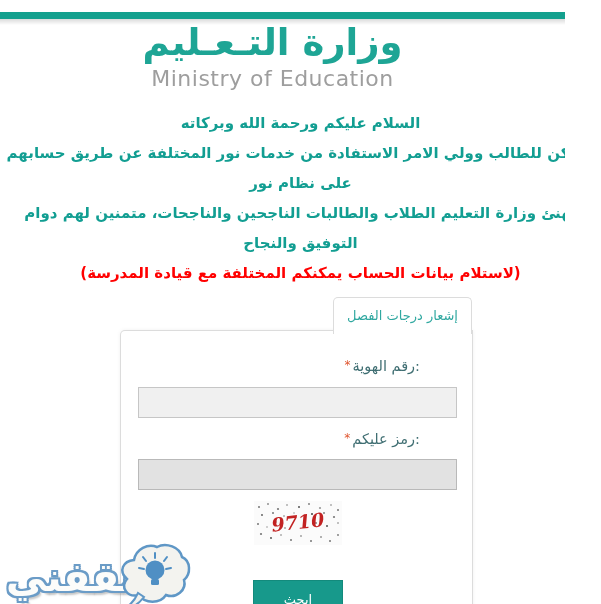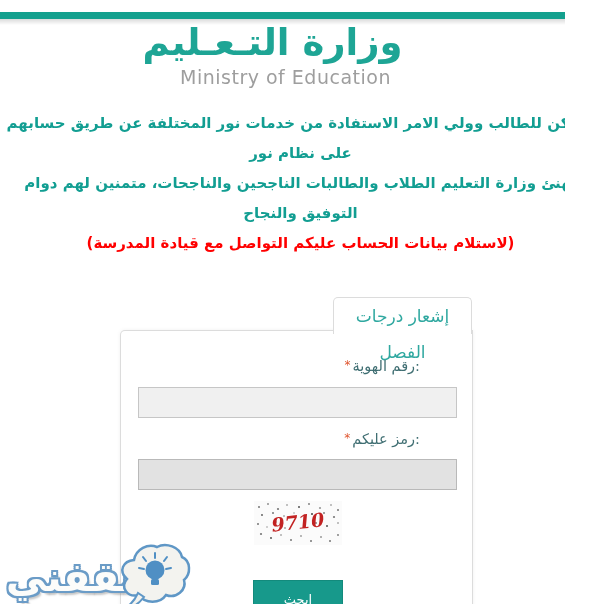--- a/index.html
+++ b/index.html
@@ -4,27 +4,27 @@
 <style>
   html,body{margin:0;padding:0;background:#fff;}
   .page{position:relative;width:565px;height:604px;background:#ffffff;overflow:hidden;
         font-family:"DejaVu Sans",sans-serif;margin-top:12px;}
   .topbar{position:absolute;top:0;left:0;width:601px;height:7px;background:#14a08e;}
   .topbar-shadow{position:absolute;top:7px;left:0;width:601px;height:6px;
         background:linear-gradient(to bottom,rgba(0,0,0,.14),rgba(0,0,0,0));}
   .logo-ar{position:absolute;top:9px;left:0;width:545px;text-align:center;
         font-size:37px;font-weight:bold;color:#1ea595;direction:rtl;}
   .logo-en{position:absolute;top:54px;left:0;width:545px;text-align:center;
-        font-size:19px;color:#9e9e9e;letter-spacing:.5px;padding-left:13px;}
+        font-size:22px;color:#9e9e9e;letter-spacing:.5px;}
   .messages{position:absolute;top:96px;left:0;width:601px;text-align:center;direction:rtl;
         color:#129e92;font-weight:bold;font-size:15px;line-height:30px;}
   .msg-red{color:#ff0000;}
   .tab{position:absolute;left:333px;top:285px;width:139px;height:37px;background:#fff;
         border:1px solid #dcdcdc;border-bottom:none;border-radius:5px 5px 0 0;z-index:3;
-        color:#2fa8a0;font-size:17px;text-align:center;line-height:36px;box-sizing:border-box;
+        color:#2fa8a0;font-size:13px;text-align:center;line-height:36px;box-sizing:border-box;
         cursor:pointer;}
   .panel{position:absolute;left:120px;top:318px;width:353px;height:286px;background:#fff;
         border:1px solid #dcdcdc;border-bottom:none;border-radius:5px 0 0 0;
         box-sizing:border-box;z-index:2;box-shadow:0 0 4px rgba(0,0,0,.06);}
   .field-label{position:absolute;right:145px;direction:ltr;font-size:14.5px;font-weight:normal;
         color:#3f6e72;z-index:4;}
   .label-id{top:346px;} .label-captcha{top:419px;}
   .star{color:#e0552f;font-size:12px;vertical-align:top;margin-right:2px;}
   .tfield{position:absolute;left:138px;width:319px;height:31px;box-sizing:border-box;
         border:1px solid #c6c6c6;z-index:4;font-size:14px;padding:0 6px;direction:rtl;}
@@ -48,23 +48,24 @@
 
 <div class="page">
 
   <div class="topbar"></div>
   <div class="topbar-shadow"></div>
 
   <div class="logo-ar">وزارة التـعـليم</div>
   <div class="logo-en">Ministry of Education</div>
 
   <div class="messages">
+    <div>السلام عليكم ورحمة الله وبركاته</div>
     <div>ويمكن للطالب وولي الامر الاستفادة من خدمات نور المختلفة عن طريق حسابهم على نظام نور</div>
     <div>تهنئ وزارة التعليم الطلاب والطالبات الناجحين والناجحات، متمنين لهم دوام التوفيق والنجاح</div>
-    <div class="msg-red">(لاستلام بيانات الحساب عليكم التواصل مع قيادة المدرسة)</div>
+    <div class="msg-red">(لاستلام بيانات الحساب يمكنكم المختلفة مع قيادة المدرسة)</div>
   </div>
 
   <div class="tab">إشعار درجات الفصل</div>
 
   <div class="panel"></div>
 
   <div class="field-label label-id"><span class="star">*</span><span>رقم الهوية:</span></div>
   <input class="tfield input-id" type="text" value="" style="">
 
   <div class="field-label label-captcha"><span class="star">*</span><span>رمز عليكم:</span></div>

